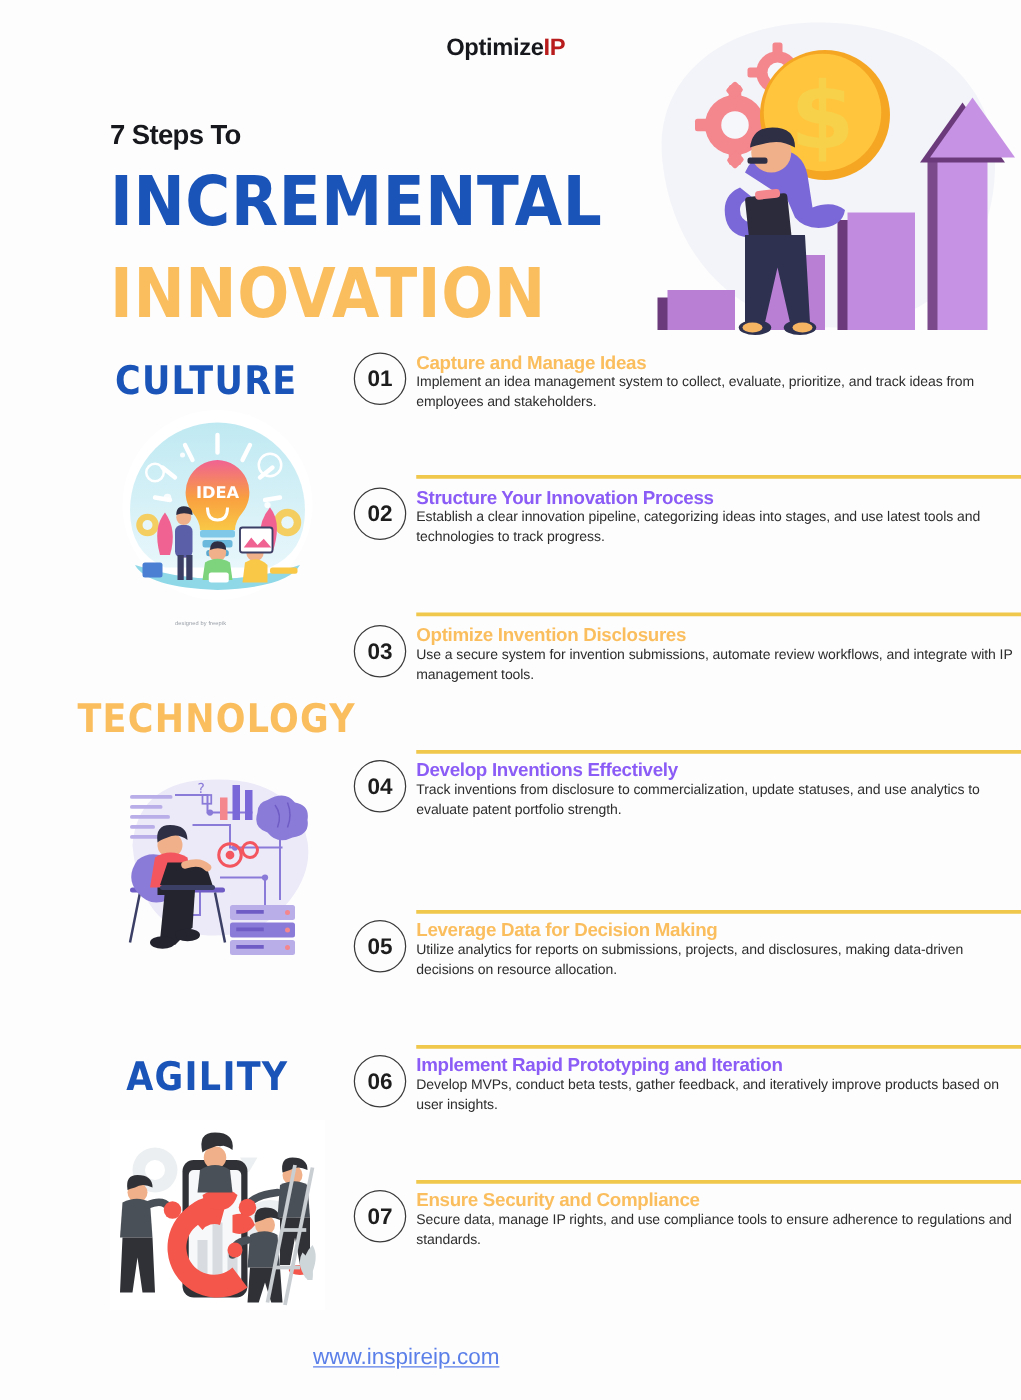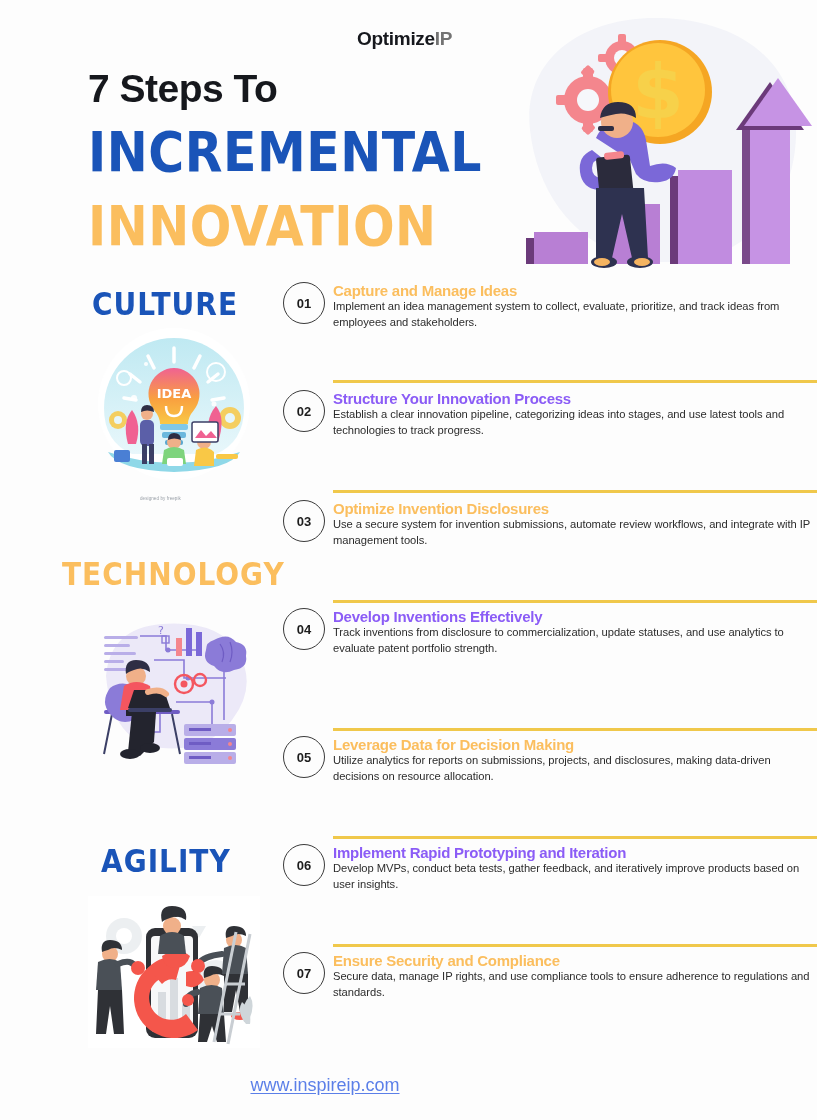--- a/index.html
+++ b/index.html
@@ -11,26 +11,26 @@
     position: relative;
     overflow: hidden;
   }
 
   
   .logo {
     position: absolute; top: 28px; left: 357px;
     font-size: 19px; font-weight: 700; letter-spacing: -0.3px;
     color: #16181d;
   }
-  .logo .ip { color: #737373; text-align: right; }
+  .logo .ip { color: #b91c1c; text-align: right; }
 
   .title-block { position: absolute; top: 68px; left: 88px; width: 410px; }
   .t-small {
-    font-size: 39px; font-weight: 700; color: #16181d;
-    letter-spacing: -0.5px; line-height: 1.1;
+    font-size: 22px; font-weight: 700; color: #16181d;
+    letter-spacing: -0.5px; line-height: 1.1; margin-top: 28px;
   }
   .t-big {
     font-size: 49px; font-weight: 800; line-height: 1.02;
     letter-spacing: 0.5px;
     font-family: "DejaVu Sans", sans-serif;
     transform: scaleY(1.12); transform-origin: left top;
   }
   .t-blue { color: #1a54b8; margin-top: 14px; }
   .t-orange { color: #fbbe5e; margin-top: 24px; }
 
@@ -64,21 +64,21 @@
   .steps { position: absolute; left: 283px; top: 282px; width: 534px; }
   .step { position: absolute; left: 0; width: 534px; }
   .divider {
     position: absolute; left: 50px; right: 0; height: 2.5px;
     background: #f0c84b;
   }
   .badge {
     position: absolute; left: 0; width: 42px; height: 42px;
     border: 1.6px solid #3a3a3a; border-radius: 50%;
     display: flex; align-items: center; justify-content: center;
-    font-size: 13px; font-weight: 700; color: #1d1d1d;
+    font-size: 18px; font-weight: 700; color: #1d1d1d;
     background: #fdfdfd;
   }
   .step-body { position: absolute; left: 50px; width: 484px; }
   .step-title {
     font-size: 15px; font-weight: 700; letter-spacing: -0.25px;
     line-height: 1.15; white-space: nowrap;
   }
   .st-orange { color: #fbbe5e; }
   .st-blue   { color: #8b5cf6; }
   .step-desc {

